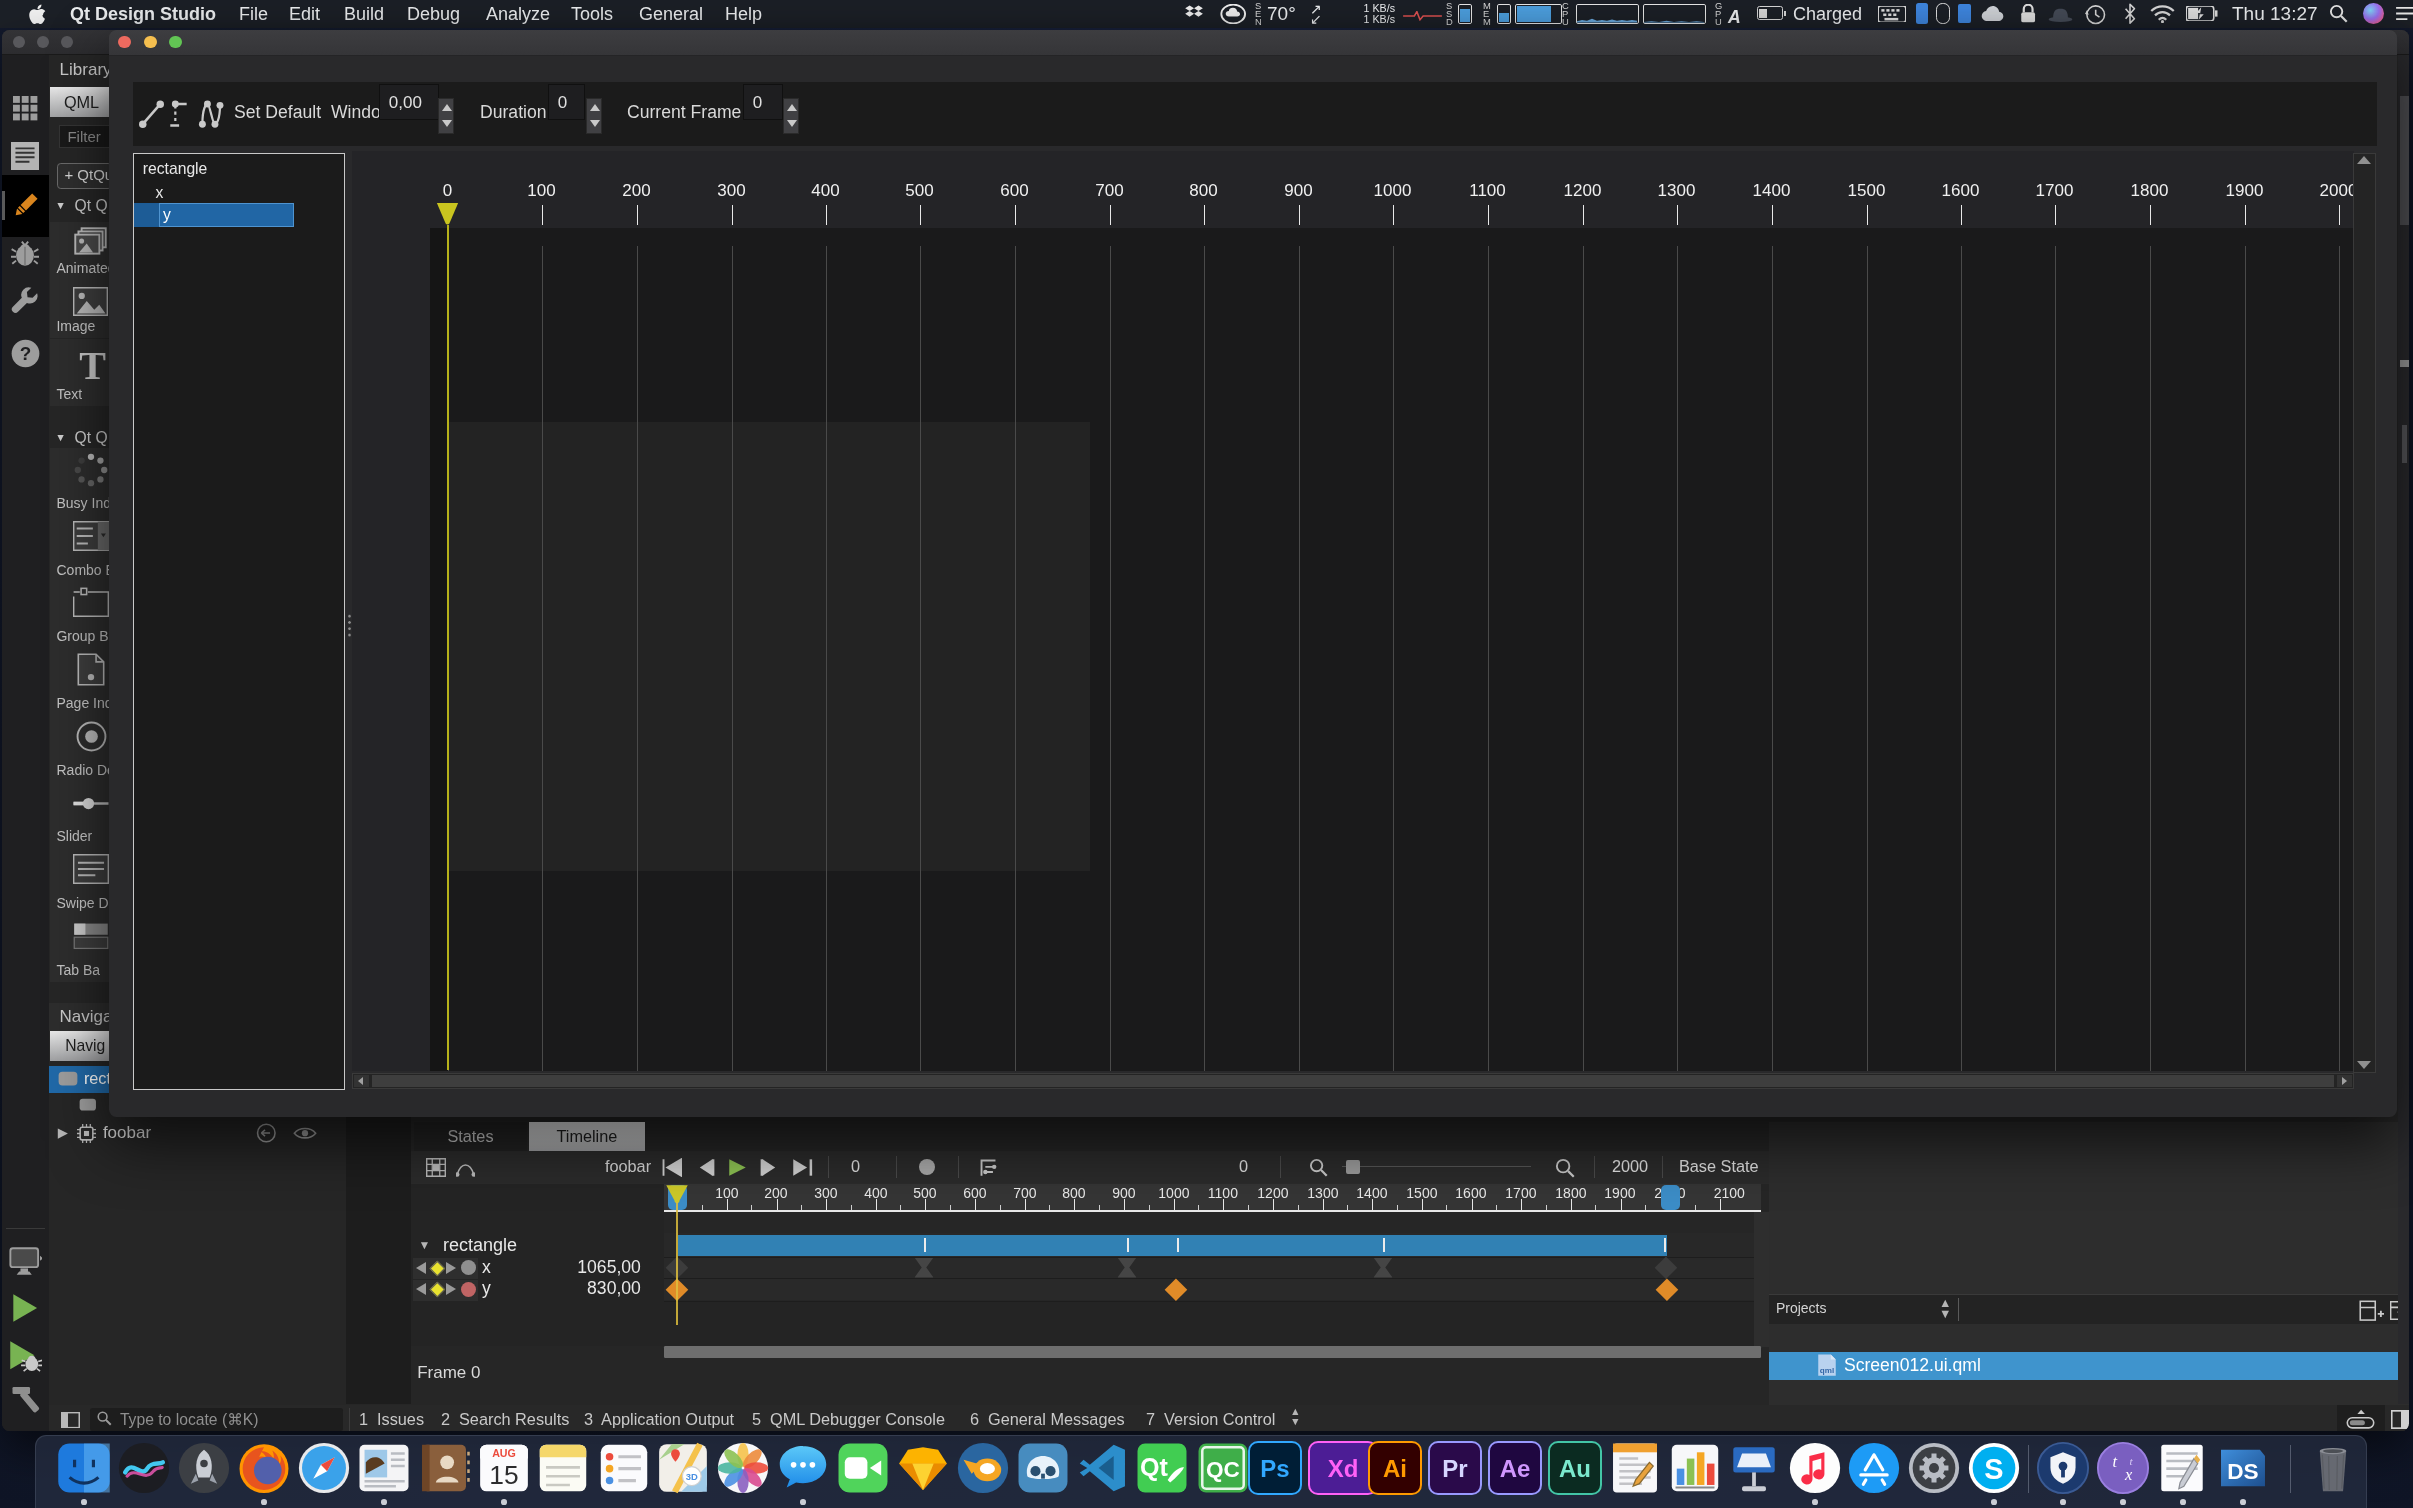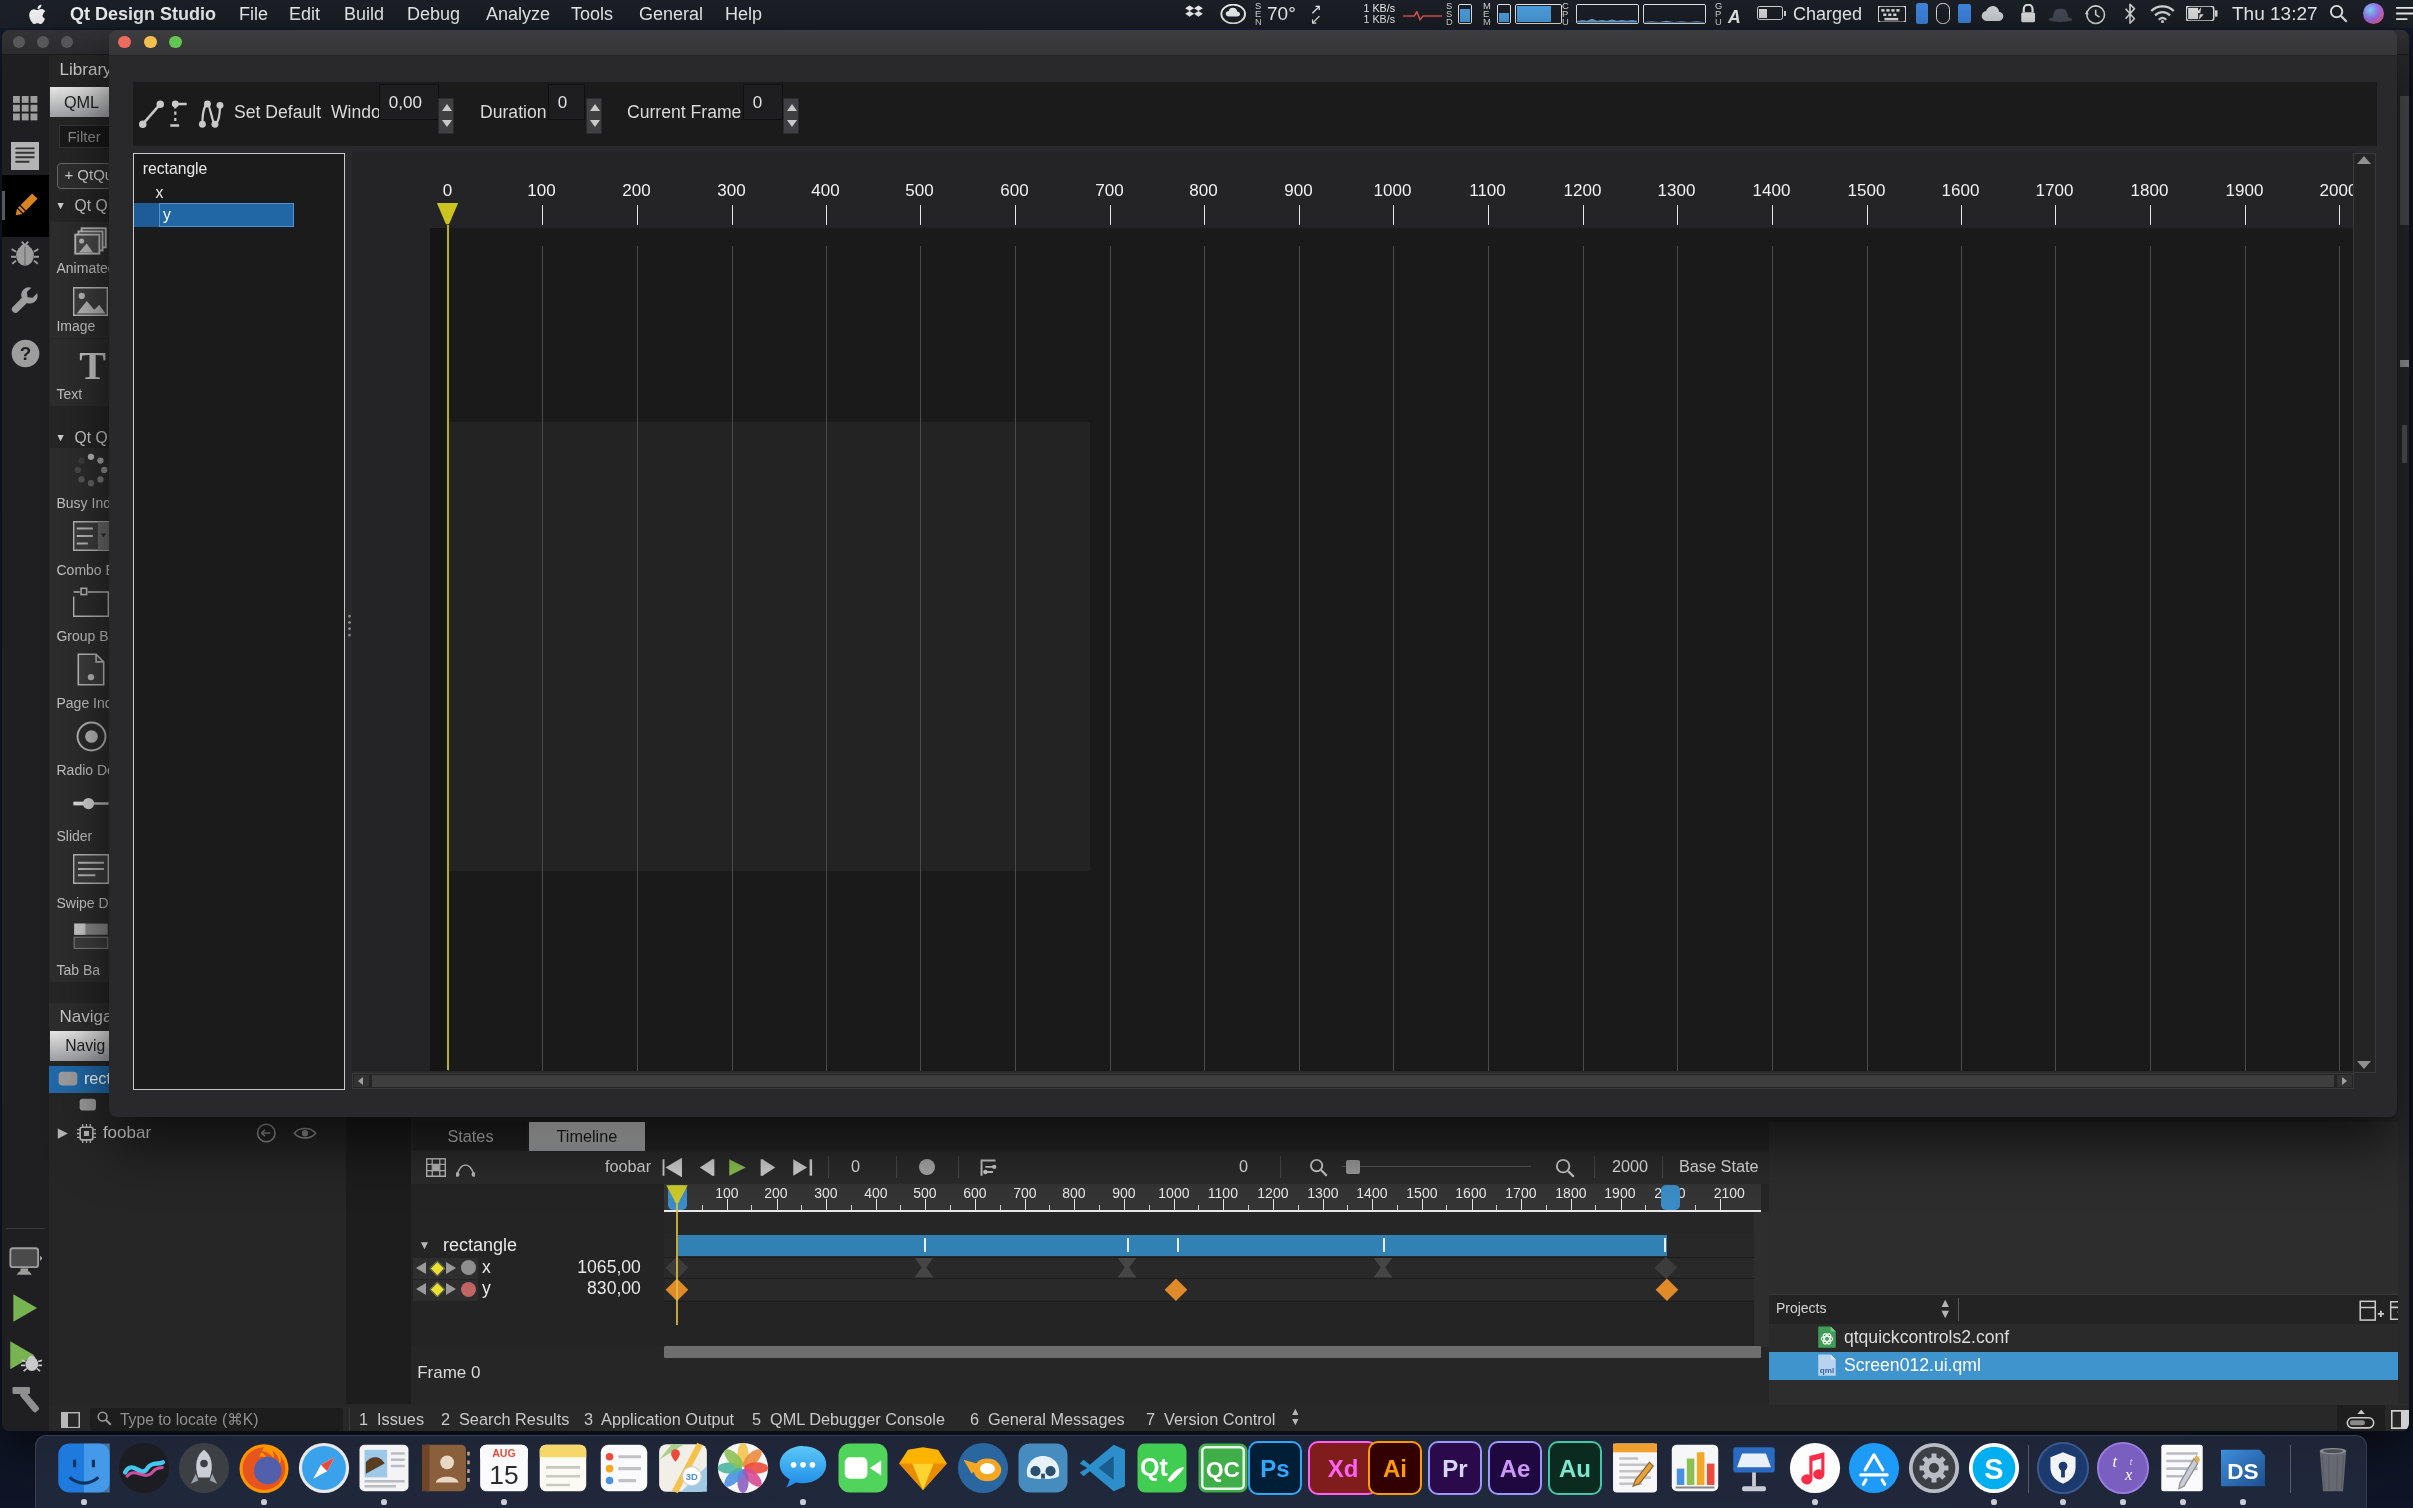--- a/index.html
+++ b/index.html
@@ -635,30 +635,20 @@
           <rect x="2" y="2" width="24" height="30" fill="none" stroke="#c9c9c9" stroke-width="2.5"></rect>
           <path d="M2 12 h24" stroke="#c9c9c9" stroke-width="2.5"></path>
           <path d="M30 22 h10 M35 17 v10" stroke="#c9c9c9" stroke-width="3"></path>
         </svg>
    <svg width="21.4" height="19" style="position:absolute;left:621px;top:6.3px" viewBox="0 0 34 30">
           <rect x="1" y="1" width="32" height="28" fill="none" stroke="#c9c9c9" stroke-width="2.5"></rect>
           <path d="M1 10 h32" stroke="#c9c9c9" stroke-width="2.5"></path>
           <path d="M11 17 l6 6 6-6z" fill="#c9c9c9"></path>
         </svg>
   </div>
-  <div style="position:absolute;left:0;top:202px;width:631px;height:28px;background:#2a2a2a">
-   <svg width="20" height="24" style="position:absolute;left:48px;top:1.9px" viewBox="0 0 32 38">
-          <path d="M2 2 h20 l8 8 v26 h-28z" fill="#3f9e56"></path>
-          <path d="M22 2 v8 h8" fill="#77c788"></path>
-          <ellipse cx="16" cy="22" rx="9" ry="4" fill="none" stroke="#e8f5ea" stroke-width="2"></ellipse>
-          <ellipse cx="16" cy="22" rx="9" ry="4" fill="none" stroke="#e8f5ea" stroke-width="2" transform="rotate(60 16 22)"></ellipse>
-          <ellipse cx="16" cy="22" rx="9" ry="4" fill="none" stroke="#e8f5ea" stroke-width="2" transform="rotate(-60 16 22)"></ellipse>
-        </svg>
-   <div style="position:absolute;left:75px;top:3.8px;color:#dcdcdc;font-size:17.6px">qtquickcontrols2.conf</div>
-  </div>
   <div style="position:absolute;left:0;top:230px;width:631px;height:28px;background:#3f94cd">
    <svg width="20" height="24" style="position:absolute;left:48px;top:1.9px" viewBox="0 0 32 38">
           <path d="M2 2 h20 l8 8 v26 h-28z" fill="#b9d2ef"></path>
           <path d="M22 2 v8 h8" fill="#dce9f8"></path>
           <text x="16" y="32" text-anchor="middle" font-size="13" font-weight="bold" fill="#3668a8" font-family="Liberation Sans">qml</text>
         </svg>
    <div style="position:absolute;left:75px;top:3.1px;color:#fff;font-size:17.6px">Screen012.ui.qml</div>
   </div>
   <div style="position:absolute;left:631px;top:207px;width:6.3px;height:75px;background:#262626"></div>
   <div style="position:absolute;left:631px;top:241px;width:6.3px;height:36px;background:#787878"></div>
@@ -975,21 +965,21 @@
       </svg></div>
  <div class="dicon" style="left:1160px"><svg width="54" height="54" viewBox="0 0 86 86">
         <rect x="4" y="4" width="78" height="78" rx="12" fill="#3fae49"></rect>
         <rect x="10" y="10" width="66" height="66" rx="6" fill="none" stroke="#e8f5ea" stroke-width="4"></rect>
         <text x="43" y="57" text-anchor="middle" font-size="36" fill="#fff" font-family="Liberation Sans" font-weight="bold">QC</text>
       </svg></div>
  <div class="dicon" style="left:1212px">
       <div class="adobe" style="width:54px;height:54px;background:#001e36;border:2.5px solid #31a8ff;color:#31a8ff">Ps</div>
     </div>
  <div class="dicon" style="left:1272px">
-      <div class="adobe" style="width:70px;height:54px;background:#7f1d1d;border:2.5px solid #ff61f6;color:#ff61f6">Xd</div>
+      <div class="adobe" style="width:70px;height:54px;background:#4c1d95;border:2.5px solid #ff61f6;color:#ff61f6">Xd</div>
     </div>
  <div class="dicon" style="left:1332px">
       <div class="adobe" style="width:54px;height:54px;background:#330000;border:2.5px solid #ff9a00;color:#ff9a00">Ai</div>
     </div>
  <div class="dicon" style="left:1392px">
       <div class="adobe" style="width:54px;height:54px;background:#2a0a4a;border:2.5px solid #9999ff;color:#d6d6ff">Pr</div>
     </div>
  <div class="dicon" style="left:1452px">
       <div class="adobe" style="width:54px;height:54px;background:#1f0740;border:2.5px solid #9999ff;color:#cf96fd">Ae</div>
     </div>

